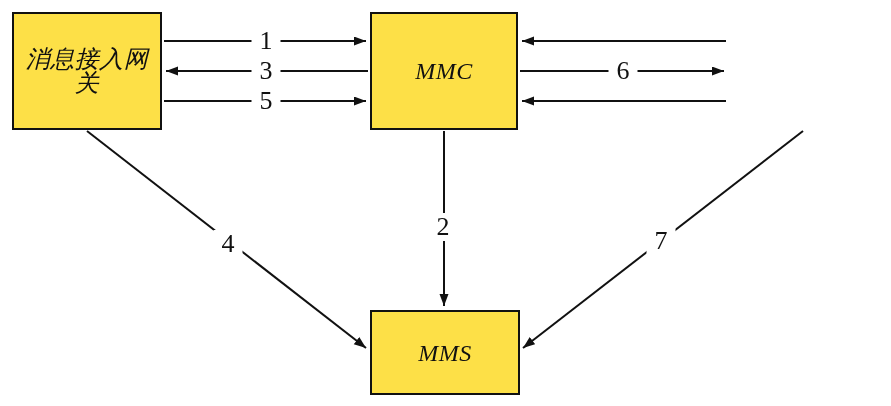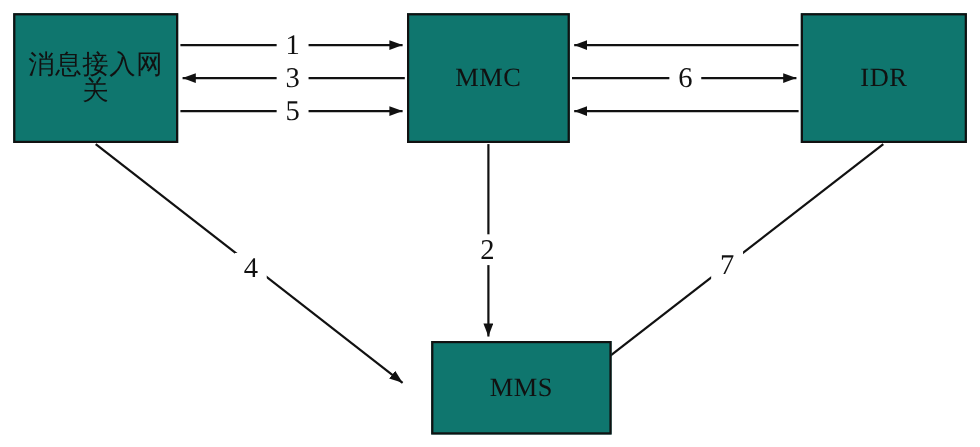--- a/index.html
+++ b/index.html
@@ -19,33 +19,34 @@
   .wires {
     position: absolute;
     inset: 0;
     width: 891px;
     height: 406px;
   }
   .node {
     position: absolute;
     box-sizing: border-box;
     border: 2px solid #111111;
-    background: #0f766e;
+    background: #fde047;
     display: flex;
     align-items: center;
     justify-content: center;
     text-align: center;
     font-size: 24px;
     line-height: 1;
     letter-spacing: 0.5px;
+    font-style: italic;
   }
   .node-gateway { left: 12px;  top: 12px;  width: 150px; height: 118px; }
   .node-mmc     { left: 370px; top: 12px;  width: 148px; height: 118px; justify-content: center; }
   .node-idr     { left: 728px; top: 12px;  width: 151px; height: 118px; }
-  .node-mms     { left: 392px; top: 310px; width: 164px; height: 85px; }
+  .node-mms     { left: 370px; top: 310px; width: 150px; height: 85px; }
   .edge-label {
     position: absolute;
     transform: translate(-50%, -50%);
     background: #ffffff;
     padding: 1px 8px;
     font-size: 26px;
     line-height: 1;
   }
   .el-1 { left: 266px; top: 41px; }
   .el-3 { left: 266px; top: 71px; }
@@ -78,23 +79,20 @@
   </svg>
 
   <div class="node node-gateway">
     <span>消息接入网关</span>
   </div>
 
   <div class="node node-mmc">
     <span>MMC</span>
   </div>
 
-  <div class="node node-idr">
-    <span>IDR</span>
-  </div>
 
   <div class="node node-mms">
     <span>MMS</span>
   </div>
 
   <span class="edge-label el-1">1</span>
   <span class="edge-label el-3">3</span>
   <span class="edge-label el-5">5</span>
   <span class="edge-label el-6">6</span>
   <span class="edge-label el-2">2</span>

